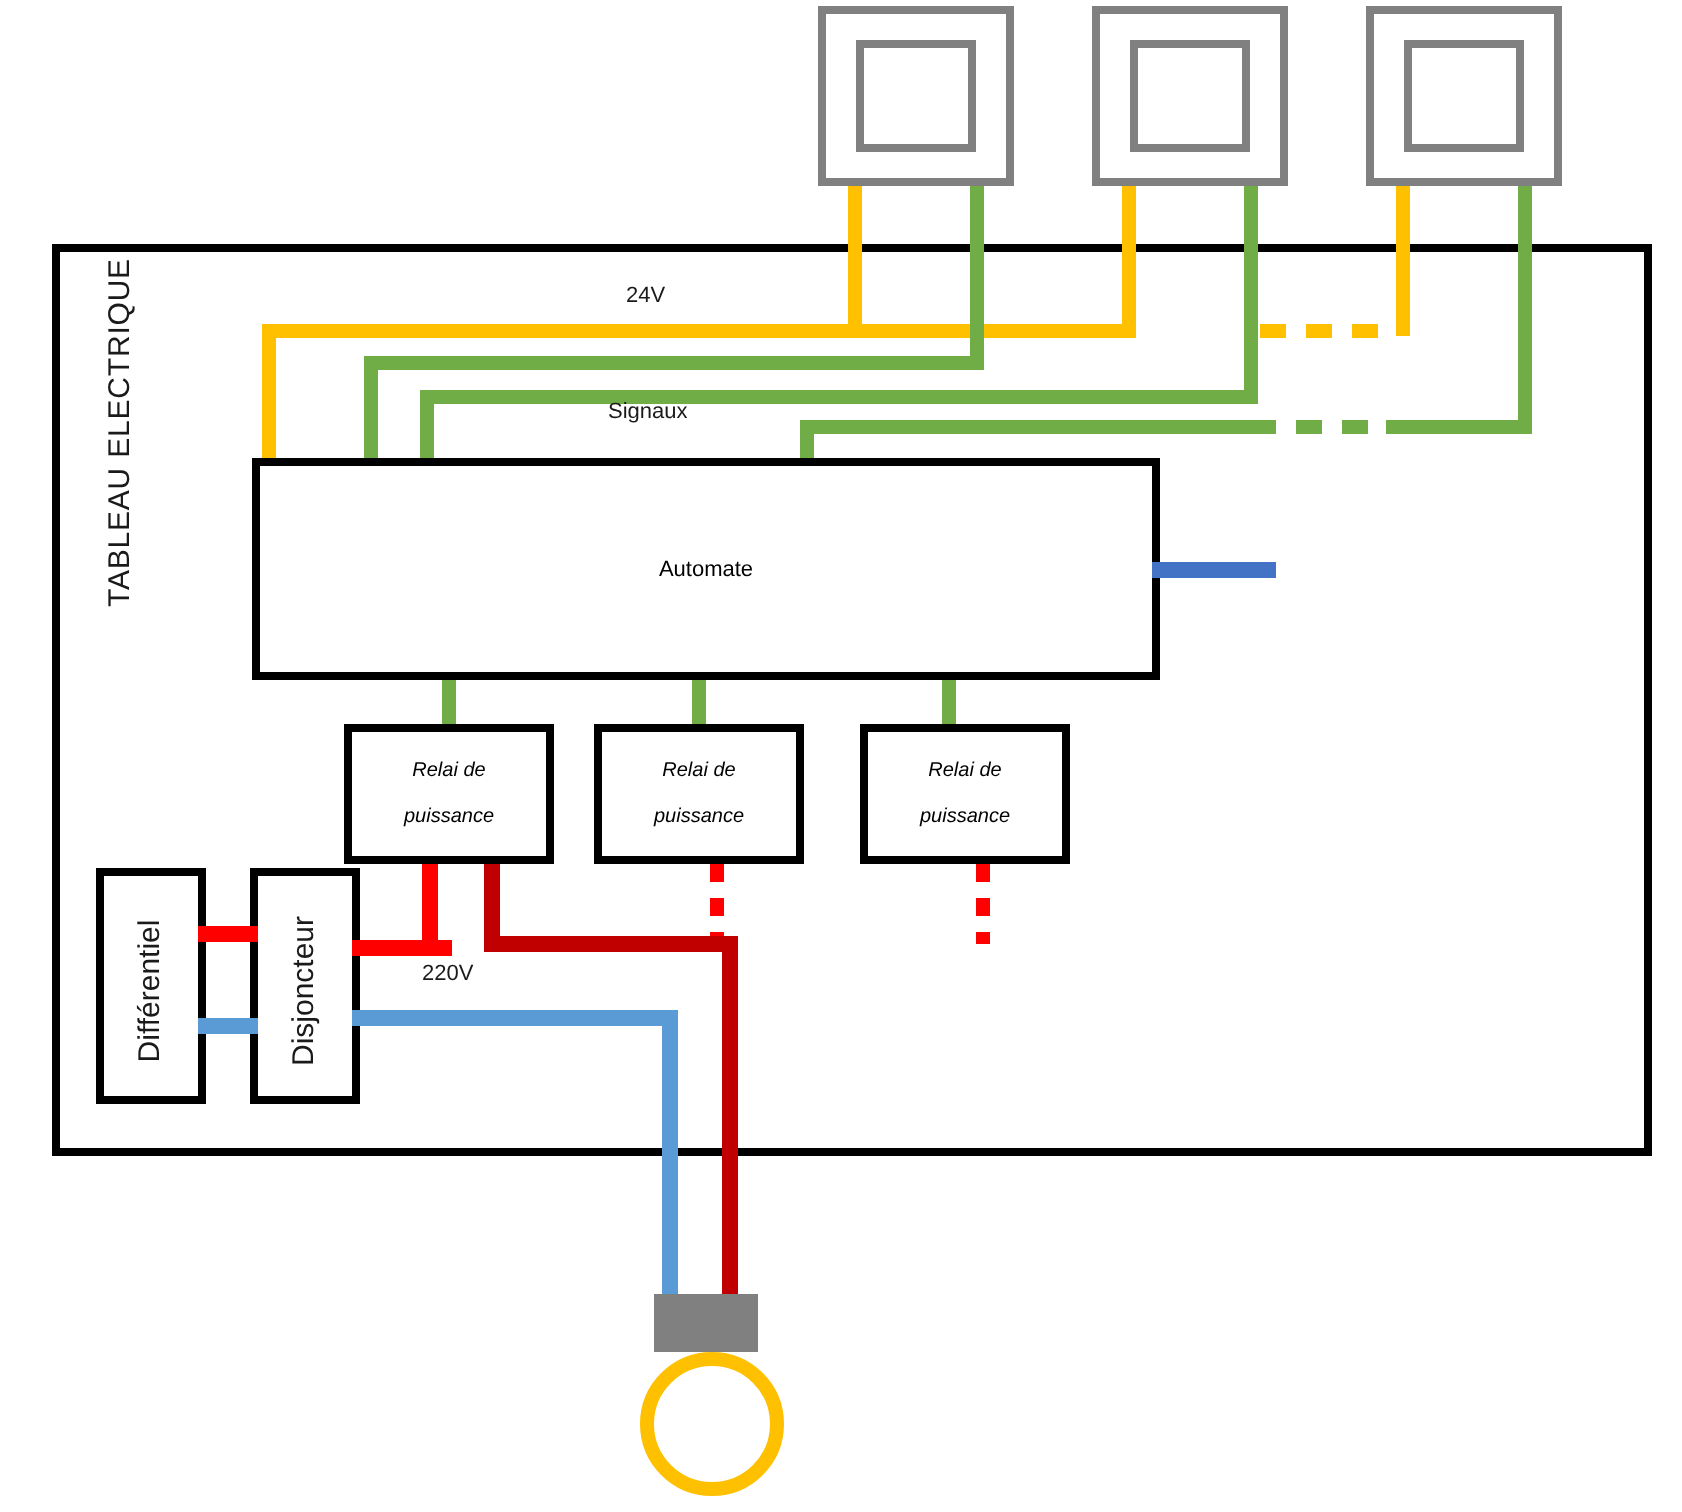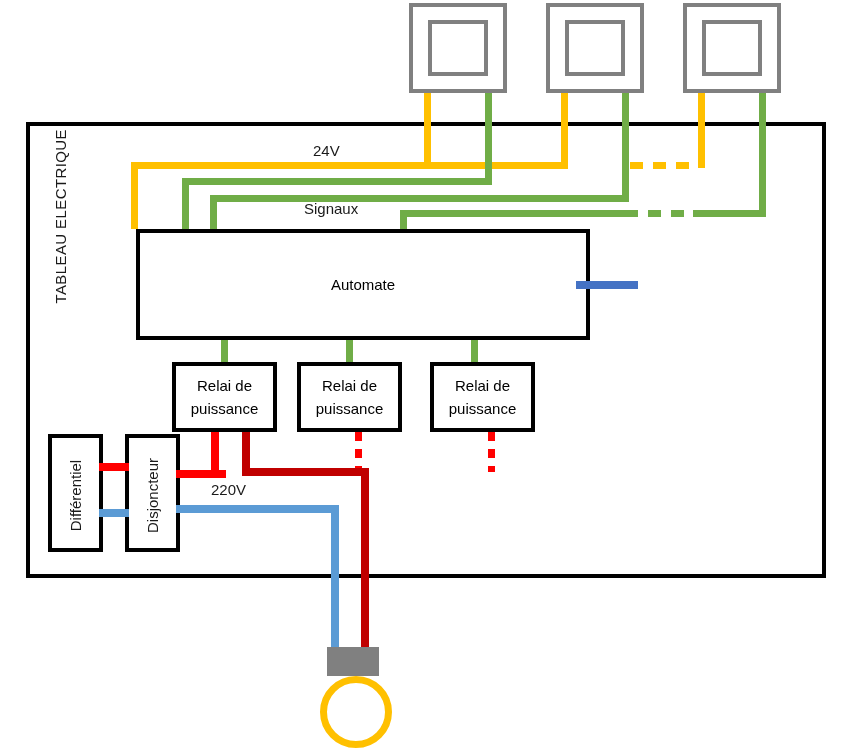--- a/index.html
+++ b/index.html
@@ -20,24 +20,24 @@
   .gry{border:4px solid #808080;background:#ffffff;}
   .wire{position:absolute;}
   .lbl{position:absolute;color:#1a1a1a;white-space:nowrap;}
   .ctr{display:flex;align-items:center;justify-content:center;text-align:center;}
   .vert{
     transform:rotate(-90deg);
     transform-origin:center center;
   }
   
   .t-frame{font-size:15px;letter-spacing:.4px;}
-  .t-big{font-size:15px;}
+  .t-big{font-size:11px;}
   .t-mid{font-size:15px;}
   .t-net{font-size:15px;line-height:26px;}
-  .t-relay{font-size:15px;line-height:23px;}
+  .t-relay{font-size:10px;line-height:23px;font-style:italic;}
   .sqwrap{position:relative;display:inline-block;}
   .sqline{
     position:absolute;left:0;right:0;bottom:-4px;height:4px;
     background-image:
       radial-gradient(circle at 2px 3px, #e53935 1.3px, transparent 1.6px),
       radial-gradient(circle at 6px 1px, #e53935 1.3px, transparent 1.6px);
     background-size:8px 4px;
     background-repeat:repeat-x;
   }
 </style>
@@ -90,21 +90,21 @@
   <div class="wire" style="left:759px;top:122px;width:7px;height:88px;background:#70AD47;"></div>
   <div class="wire" style="left:692px;top:210px;width:74px;height:7px;background:#70AD47;"></div>
   <div class="wire" style="left:625px;top:210px;width:68px;height:7px;
               background:repeating-linear-gradient(to right,#70AD47 0 13px,#ffffff 13px 23px);"></div>
   <div class="wire" style="left:400px;top:210px;width:228px;height:7px;background:#70AD47;"></div>
   <div class="wire" style="left:400px;top:210px;width:7px;height:22px;background:#70AD47;"></div>
 
   <div class="lbl t-big" style="left:313px;top:142px;">24V</div>
   <div class="lbl t-big" style="left:304px;top:200px;">Signaux</div>
 
-  <div class="box blk ctr" style="left:136px;top:229px;width:454px;height:111px;">
+  <div class="box blk ctr" style="left:126px;top:229px;width:454px;height:111px;">
     <span class="t-big">Automate</span>
   </div>
 
   <div class="wire" style="left:576px;top:281px;width:62px;height:8px;background:#4472C4;"></div>
 
   <div class="wire" style="left:221px;top:340px;width:7px;height:24px;background:#70AD47;"></div>
   <div class="wire" style="left:346px;top:340px;width:7px;height:24px;background:#70AD47;"></div>
   <div class="wire" style="left:471px;top:340px;width:7px;height:24px;background:#70AD47;"></div>
 
   <div class="box blk ctr" style="left:172px;top:362px;width:105px;height:70px;flex-direction:column;">

